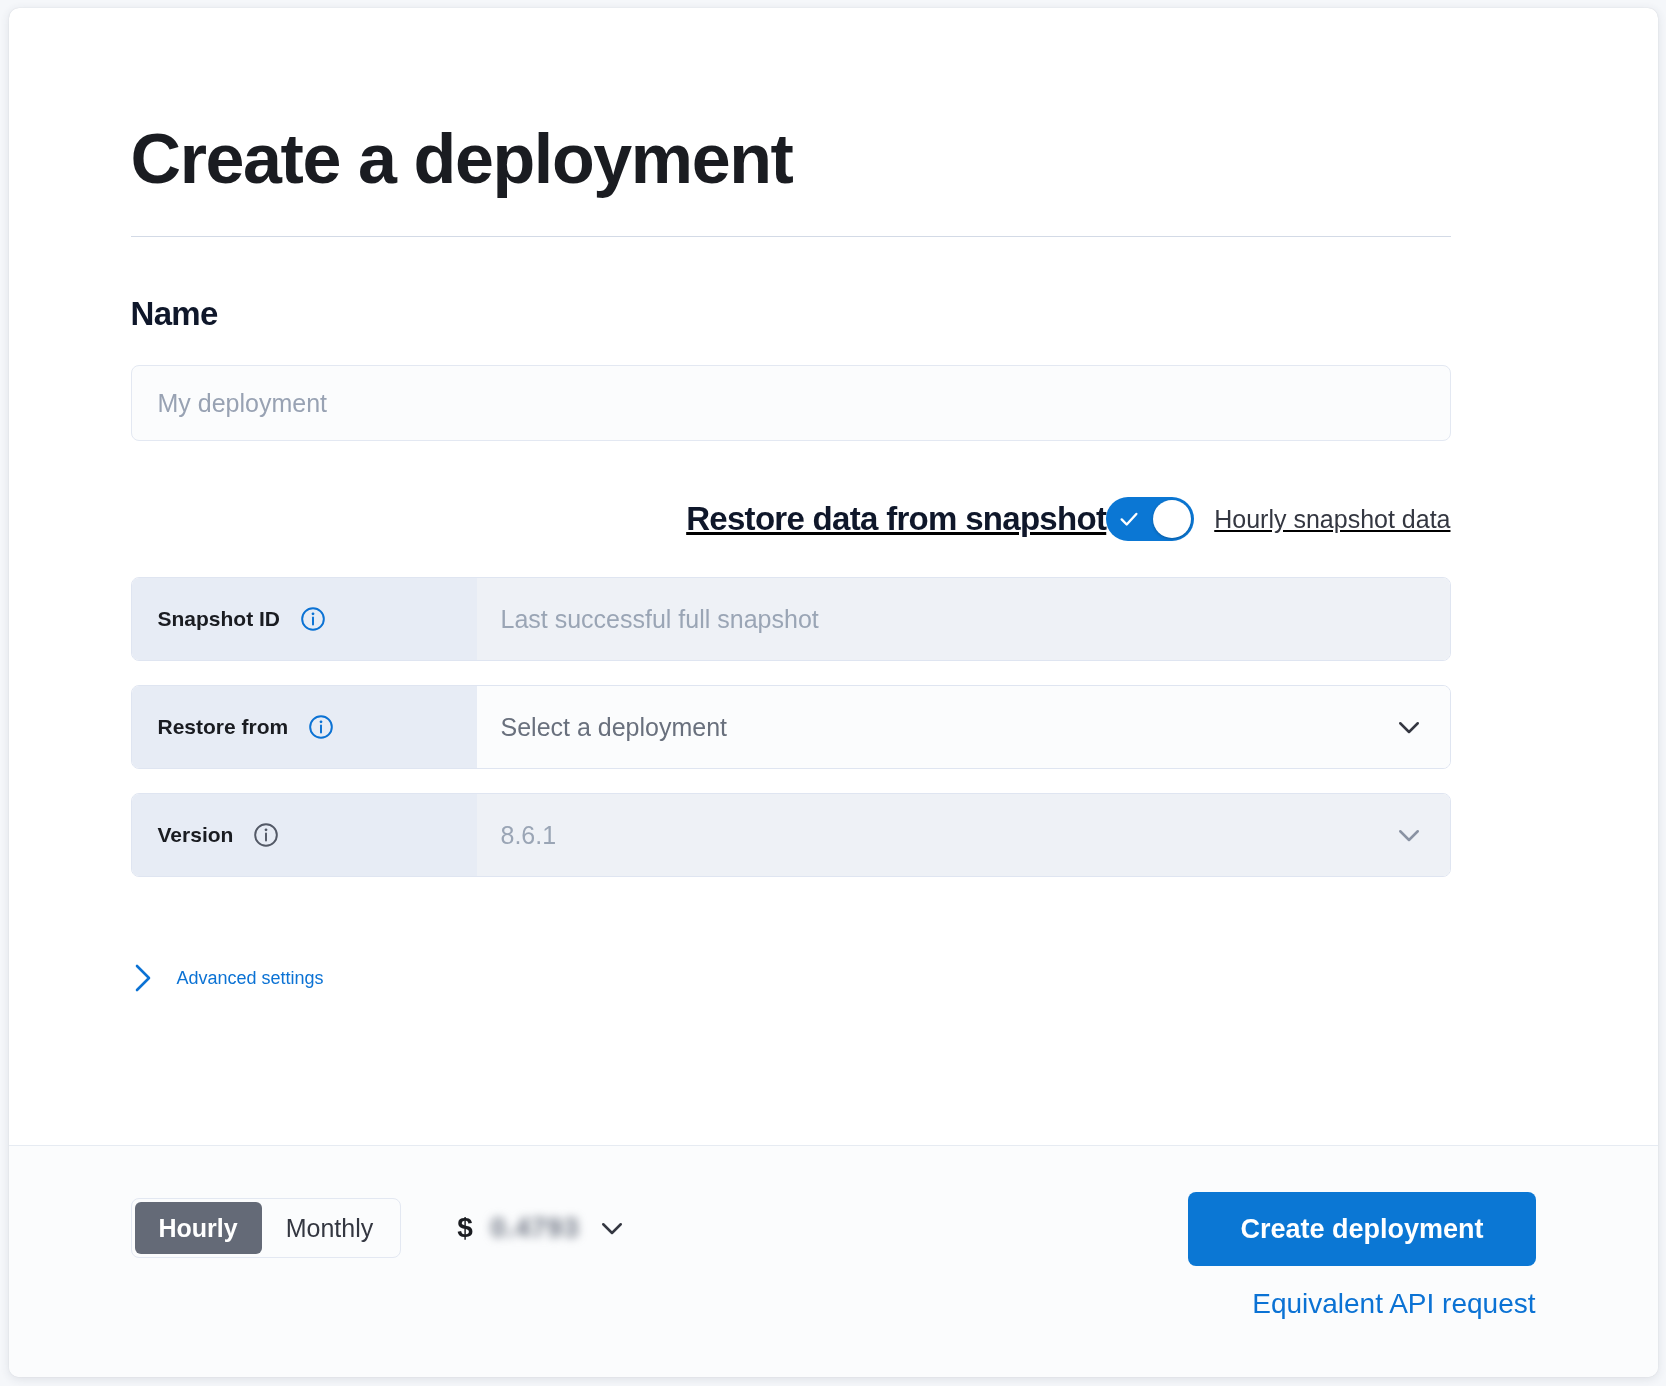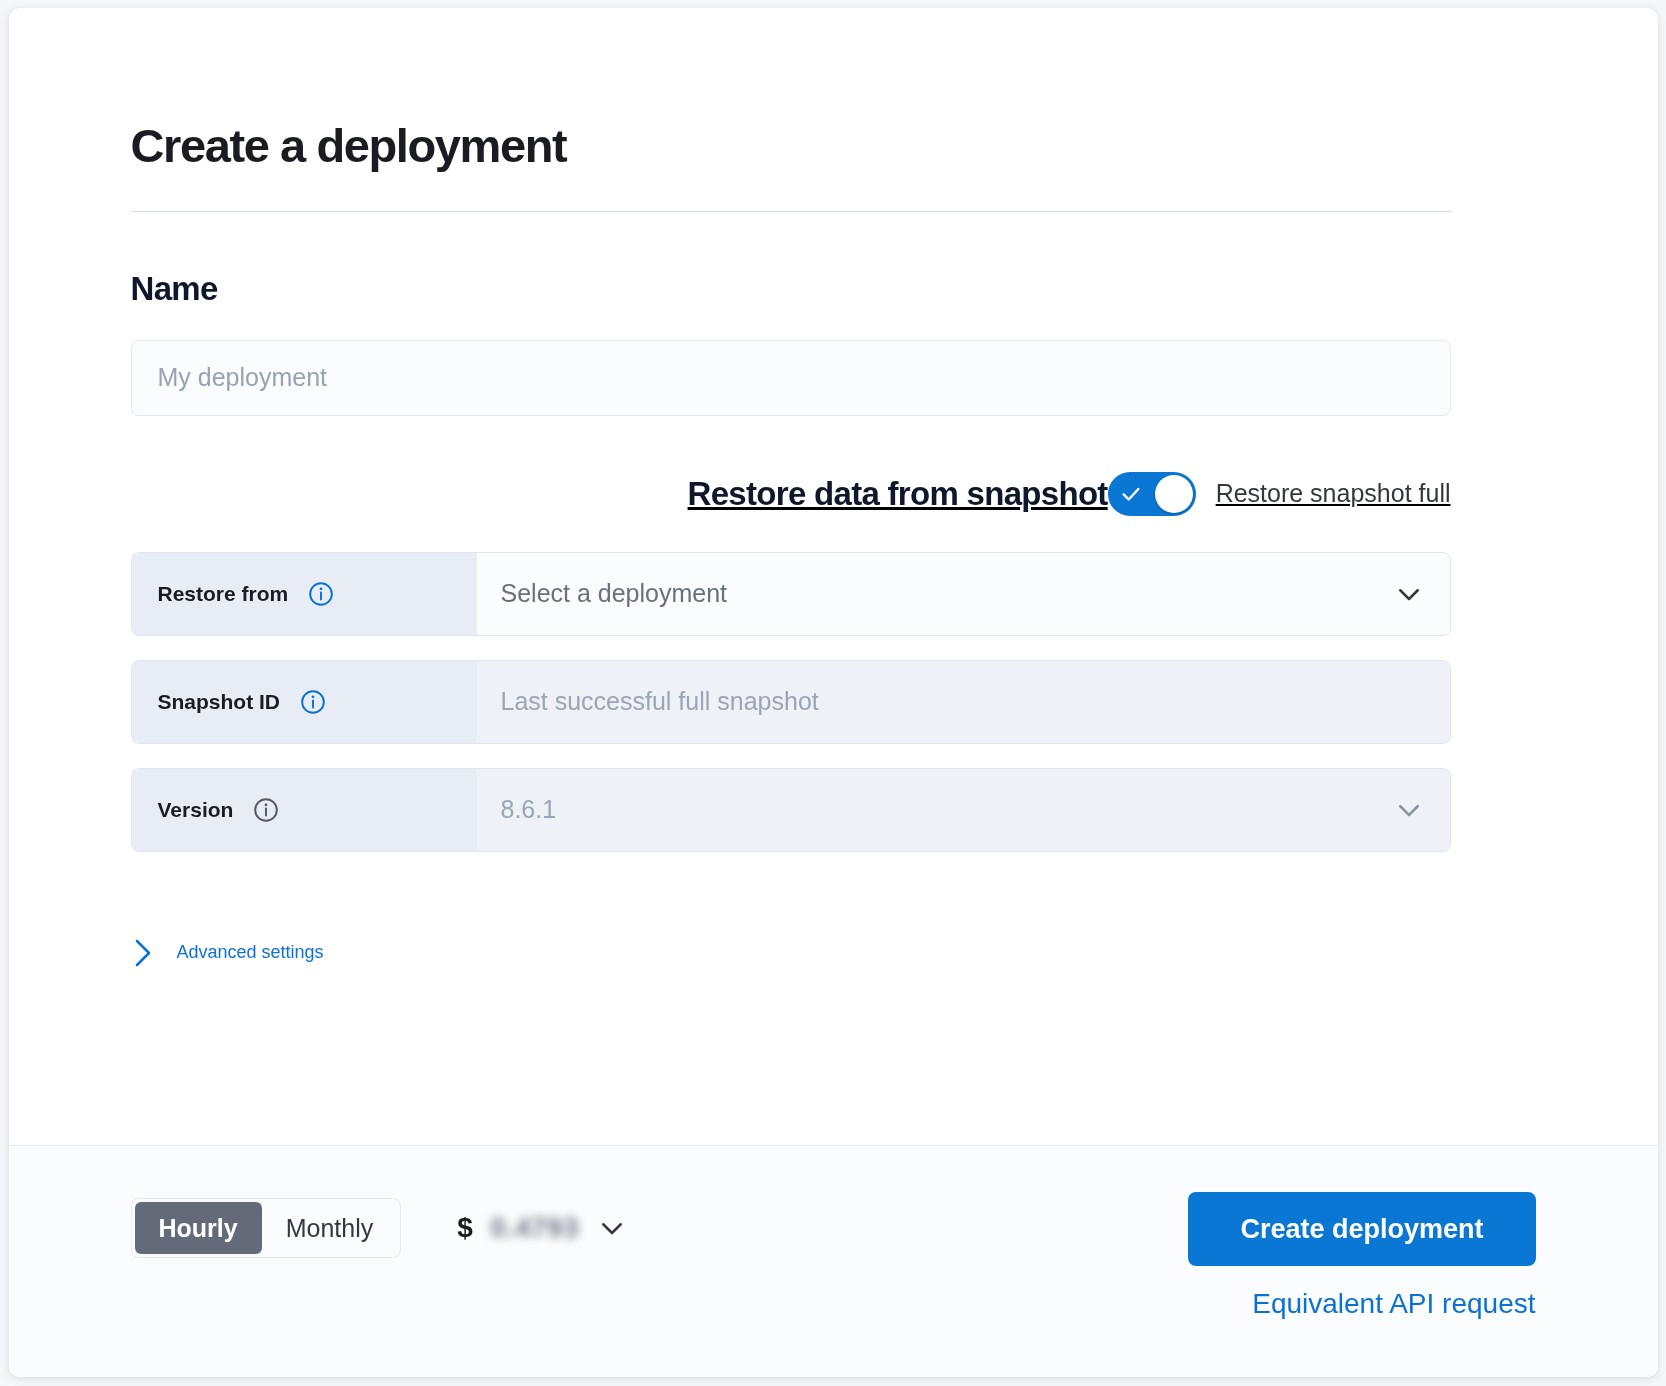--- a/index.html
+++ b/index.html
@@ -31,21 +31,21 @@
     border-radius: 10px;
     box-shadow: 0 2px 10px rgba(50,60,85,0.12), 0 0 1px rgba(50,60,85,0.2);
     overflow: hidden;
   }
 
   .content {
     padding: 112px 0 0 122px;
   }
 
   .page-title {
-    font-size: 47px;
+    font-size: 70px;
     font-weight: 700;
     letter-spacing: -1.4px;
     color: #1a1c21;
     line-height: 1.12;
   }
 
   .page-subtitle {
     margin-top: 26px;
     font-size: 25px;
     line-height: 1.52;
@@ -308,59 +308,59 @@
 
       <div class="restore-head">
         <h2 class="section-title">Restore data from snapshot</h2>
         <div class="toggle-wrap">
           <div class="toggle">
             <svg class="check" viewBox="0 0 24 24">
               <path d="M4 12.5 L9.5 18 L20 6.5" fill="none" stroke="#ffffff" stroke-width="2.6" stroke-linecap="round" stroke-linejoin="round"></path>
             </svg>
             <span class="knob"></span>
           </div>
-          <span class="toggle-label">Restore snapshot full</span>
+          <span class="toggle-label">Hourly snapshot data</span>
         </div>
       </div>
 
       <div class="form-rows">
+
+        <div class="form-row">
+          <div class="row-label">
+            <span class="txt">Snapshot ID</span>
+            <svg class="info-icon" viewBox="0 0 24 24">
+              <circle cx="12" cy="12" r="10" fill="none" stroke="#0b72d4" stroke-width="1.8"></circle>
+              <circle cx="12" cy="7.2" r="1.3" fill="#0b72d4"></circle>
+              <path d="M12 10.5 V17" stroke="#0b72d4" stroke-width="1.8" stroke-linecap="round"></path>
+            </svg>
+          </div>
+          <div class="row-field disabled">
+            <span class="field-text muted">Last successful full snapshot</span>
+          </div>
+        </div>
 
         <div class="form-row">
           <div class="row-label">
             <span class="txt">Restore from</span>
             <svg class="info-icon" viewBox="0 0 24 24">
               <circle cx="12" cy="12" r="10" fill="none" stroke="#0b72d4" stroke-width="1.8"></circle>
               <circle cx="12" cy="7.2" r="1.3" fill="#0b72d4"></circle>
               <path d="M12 10.5 V17" stroke="#0b72d4" stroke-width="1.8" stroke-linecap="round"></path>
             </svg>
           </div>
           <div class="row-field enabled">
             <span class="field-text">Select a deployment</span>
             <svg class="chev" viewBox="0 0 24 24">
               <path d="M5 9 L12 16 L19 9" fill="none" stroke="#343741" stroke-width="2" stroke-linecap="round" stroke-linejoin="round"></path>
             </svg>
           </div>
         </div>
 
         <div class="form-row">
           <div class="row-label">
-            <span class="txt">Snapshot ID</span>
-            <svg class="info-icon" viewBox="0 0 24 24">
-              <circle cx="12" cy="12" r="10" fill="none" stroke="#0b72d4" stroke-width="1.8"></circle>
-              <circle cx="12" cy="7.2" r="1.3" fill="#0b72d4"></circle>
-              <path d="M12 10.5 V17" stroke="#0b72d4" stroke-width="1.8" stroke-linecap="round"></path>
-            </svg>
-          </div>
-          <div class="row-field disabled">
-            <span class="field-text muted">Last successful full snapshot</span>
-          </div>
-        </div>
-
-        <div class="form-row">
-          <div class="row-label">
             <span class="txt">Version</span>
             <svg class="info-icon" viewBox="0 0 24 24">
               <circle cx="12" cy="12" r="10" fill="none" stroke="#535966" stroke-width="1.8"></circle>
               <circle cx="12" cy="7.2" r="1.3" fill="#535966"></circle>
               <path d="M12 10.5 V17" stroke="#535966" stroke-width="1.8" stroke-linecap="round"></path>
             </svg>
           </div>
           <div class="row-field disabled">
             <span class="field-text muted">8.6.1</span>
             <svg class="chev" viewBox="0 0 24 24">

